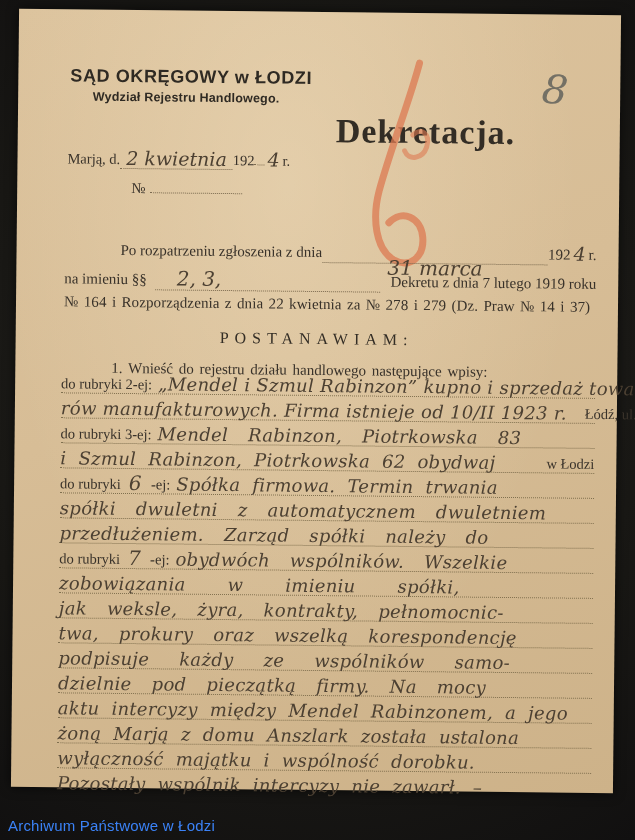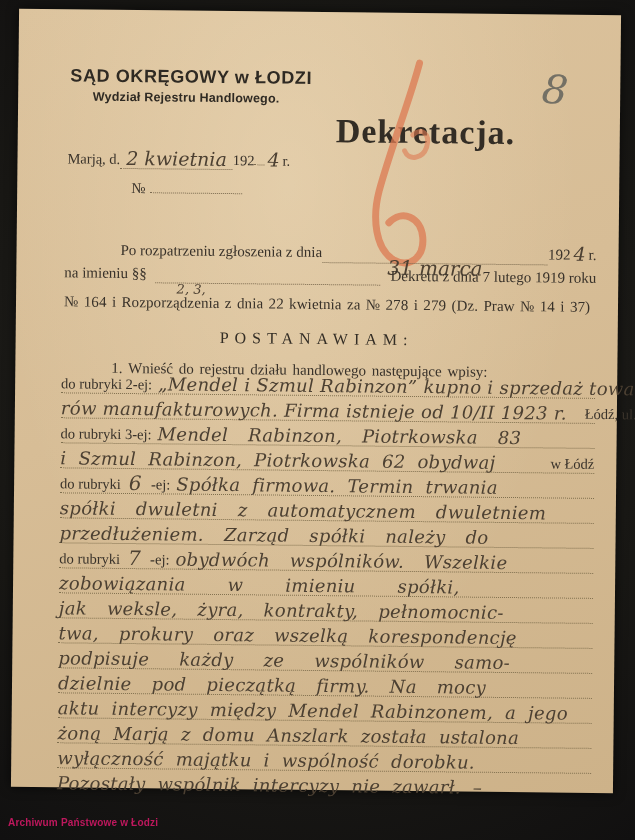--- a/index.html
+++ b/index.html
@@ -49,21 +49,21 @@
   
   .introline{position:absolute;left:48px;width:532px;font-size:15px;
     display:flex;align-items:baseline;white-space:nowrap;}
   .i1{top:226px;}
   .i1 .lead{padding-left:56px;}
   .i1 .fill{flex:1;text-align:center;}
   .i1 .hwdate{font-size:20px;position:relative;top:17px;}
   .i1 .hwyear{font-size:19px;padding:0 3px;position:relative;top:1px;}
   .i2{top:255px;}
   .i2 .fill{flex:1;text-align:left;padding-left:22px;margin:0 10px 0 8px;}
-  .i2 .hwsec{font-size:13px;position:relative;top:15px;}
+  .i2 .hwsec{font-size:20px;position:relative;top:1px;}
   .i3{top:284px;letter-spacing:0.1px;word-spacing:1.5px;display:block;}
 
   .heading{position:absolute;left:0;top:318px;width:100%;text-align:center;
     font-size:16px;letter-spacing:6px;color:#332d25;}
   .item1{position:absolute;left:96px;top:350px;font-size:15px;word-spacing:2px;}
 
   
   .rows{position:absolute;left:46px;top:359px;width:534px;}
   .row{height:24px;border-bottom:1px dotted #80704f;display:flex;
     align-items:flex-end;white-space:nowrap;overflow:visible;}
@@ -72,22 +72,22 @@
   .rnum{font-size:20px !important;padding:0 9px 0 2px;}
   .mid{margin-left:12px;padding-left:6px;}
   .autoR{margin-left:auto;padding-right:0 !important;}
   .norule{border-bottom:none;}
   .ws1{word-spacing:6px;}
   .ws2{word-spacing:14px;}
   .ws3{word-spacing:24px;}
   .ws4{word-spacing:36px;}
 
   
-  .watermark{position:absolute;left:8px;top:817px;color:#be185d;
-    font-family:"Liberation Sans", sans-serif;font-weight:700;font-size:10px;letter-spacing:0.2px;}
+  .watermark{position:absolute;left:8px;top:817px;color:#3b82f6;
+    font-family:"Liberation Sans", sans-serif;font-weight:400;font-size:15px;letter-spacing:0.2px;}
 </style>
 </head>
 <body>
 
 <div class="paper">
 
   <div class="letterhead">
     <div class="lh-court">SĄD OKRĘGOWY w ŁODZI</div>
     <div class="lh-div">Wydział Rejestru Handlowego.</div>
   </div>
@@ -145,21 +145,21 @@
 
     </div>
 
     <div class="row">
       <span class="printed">do rubryki 3-ej:</span>
       <span class="hw ws2">Mendel Rabinzon, Piotrkowska 83</span>
     </div>
 
     <div class="row">
       <span class="hw ws1">i Szmul Rabinzon, Piotrkowska 62 obydwaj</span>
-      <span class="printed autoR">w Łódź</span>
+      <span class="printed autoR">w Łodzi</span>
     </div>
 
     <div class="row">
       <span class="printed">do rubryki</span>
       <span class="hw rnum">6</span>
       <span class="printed">-ej:</span>
       <span class="hw ws1">Spółka firmowa. Termin trwania</span>
     </div>
 
     <div class="row">

